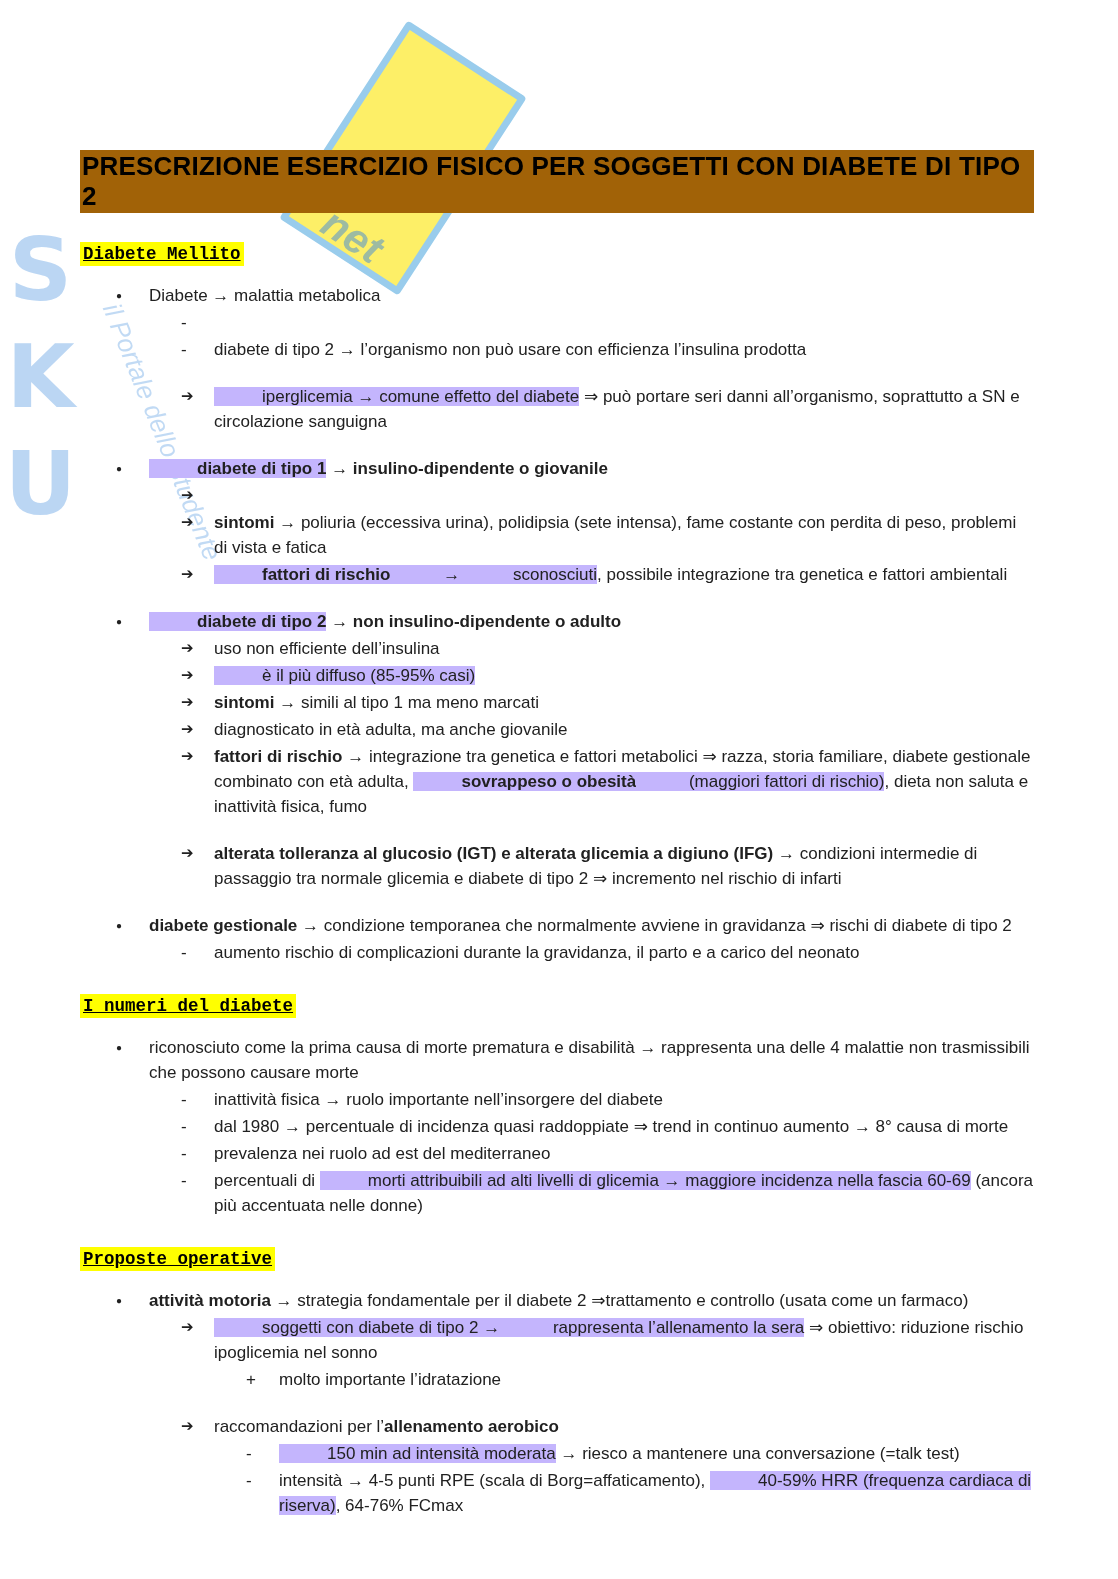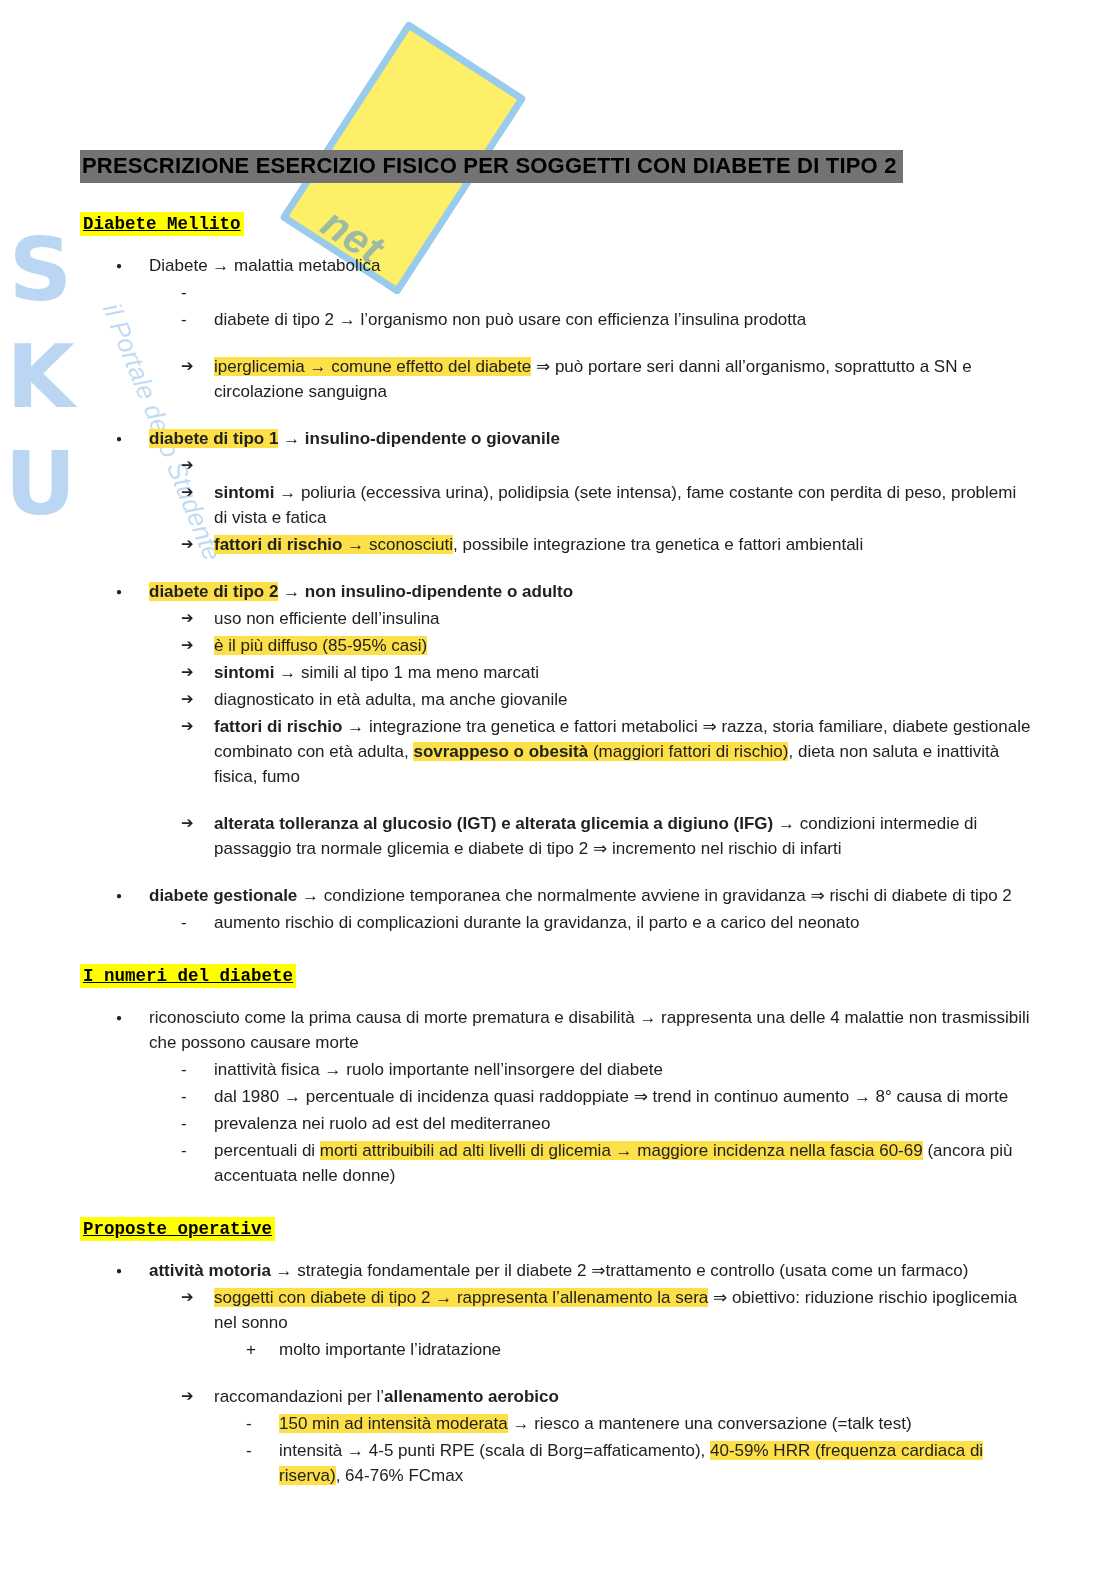--- a/index.html
+++ b/index.html
@@ -34,42 +34,42 @@
   .wm-tagline{
     position:absolute;left:122px;top:300px;
     font-size:26px;font-style:italic;white-space:nowrap;
     color:rgba(77,148,224,.35);
     transform:rotate(68deg);transform-origin:left top;
   }
   
   .content{position:relative;z-index:1;padding:150px 84px 40px 80px;}
   .title-row{margin-bottom:26px;}
   .title{
-    display:inline-block;background:#737373;color:#000;
-    font-weight:700;font-size:22px;line-height:30px;
+    display:inline-block;background:#a16207;color:#000;
+    font-weight:700;font-size:26px;line-height:30px;
     letter-spacing:.2px;padding:1px 6px 2px 2px;
   }
   .heading{margin:28px 0 16px;}
   .heading>span{
     background:#ffff00;font-weight:700;font-size:17.5px;
     text-decoration:underline;padding:2px 3px;color:#000;font-family:Liberation Mono, monospace;
   }
   .list{margin-bottom:4px;}
   .item{display:flex;align-items:flex-start;margin:2px 0;}
   .item.gap{margin-top:22px;}
   .item .marker{flex:0 0 33px;}
   .level-1{padding-left:36px;}
   .level-2{padding-left:101px;}
   .level-3{padding-left:166px;}
   .marker-bullet{font-size:10px;line-height:25px;}
   .marker-arrow{font-size:15px;font-family:"DejaVu Sans",sans-serif;}
   .text{flex:1;}
   .b{font-weight:700;}
   .i{}
-  .hl-blue{background:#fde047;}
+  .hl-blue{background:#c4b5fd;padding-left:48px;}
 </style>
 </head>
 <body>
 
 <div class="page">
 
   <div class="watermark" aria-hidden="true">
     <div class="wm-card">
       <span class="wm-net">net</span>
     </div>

